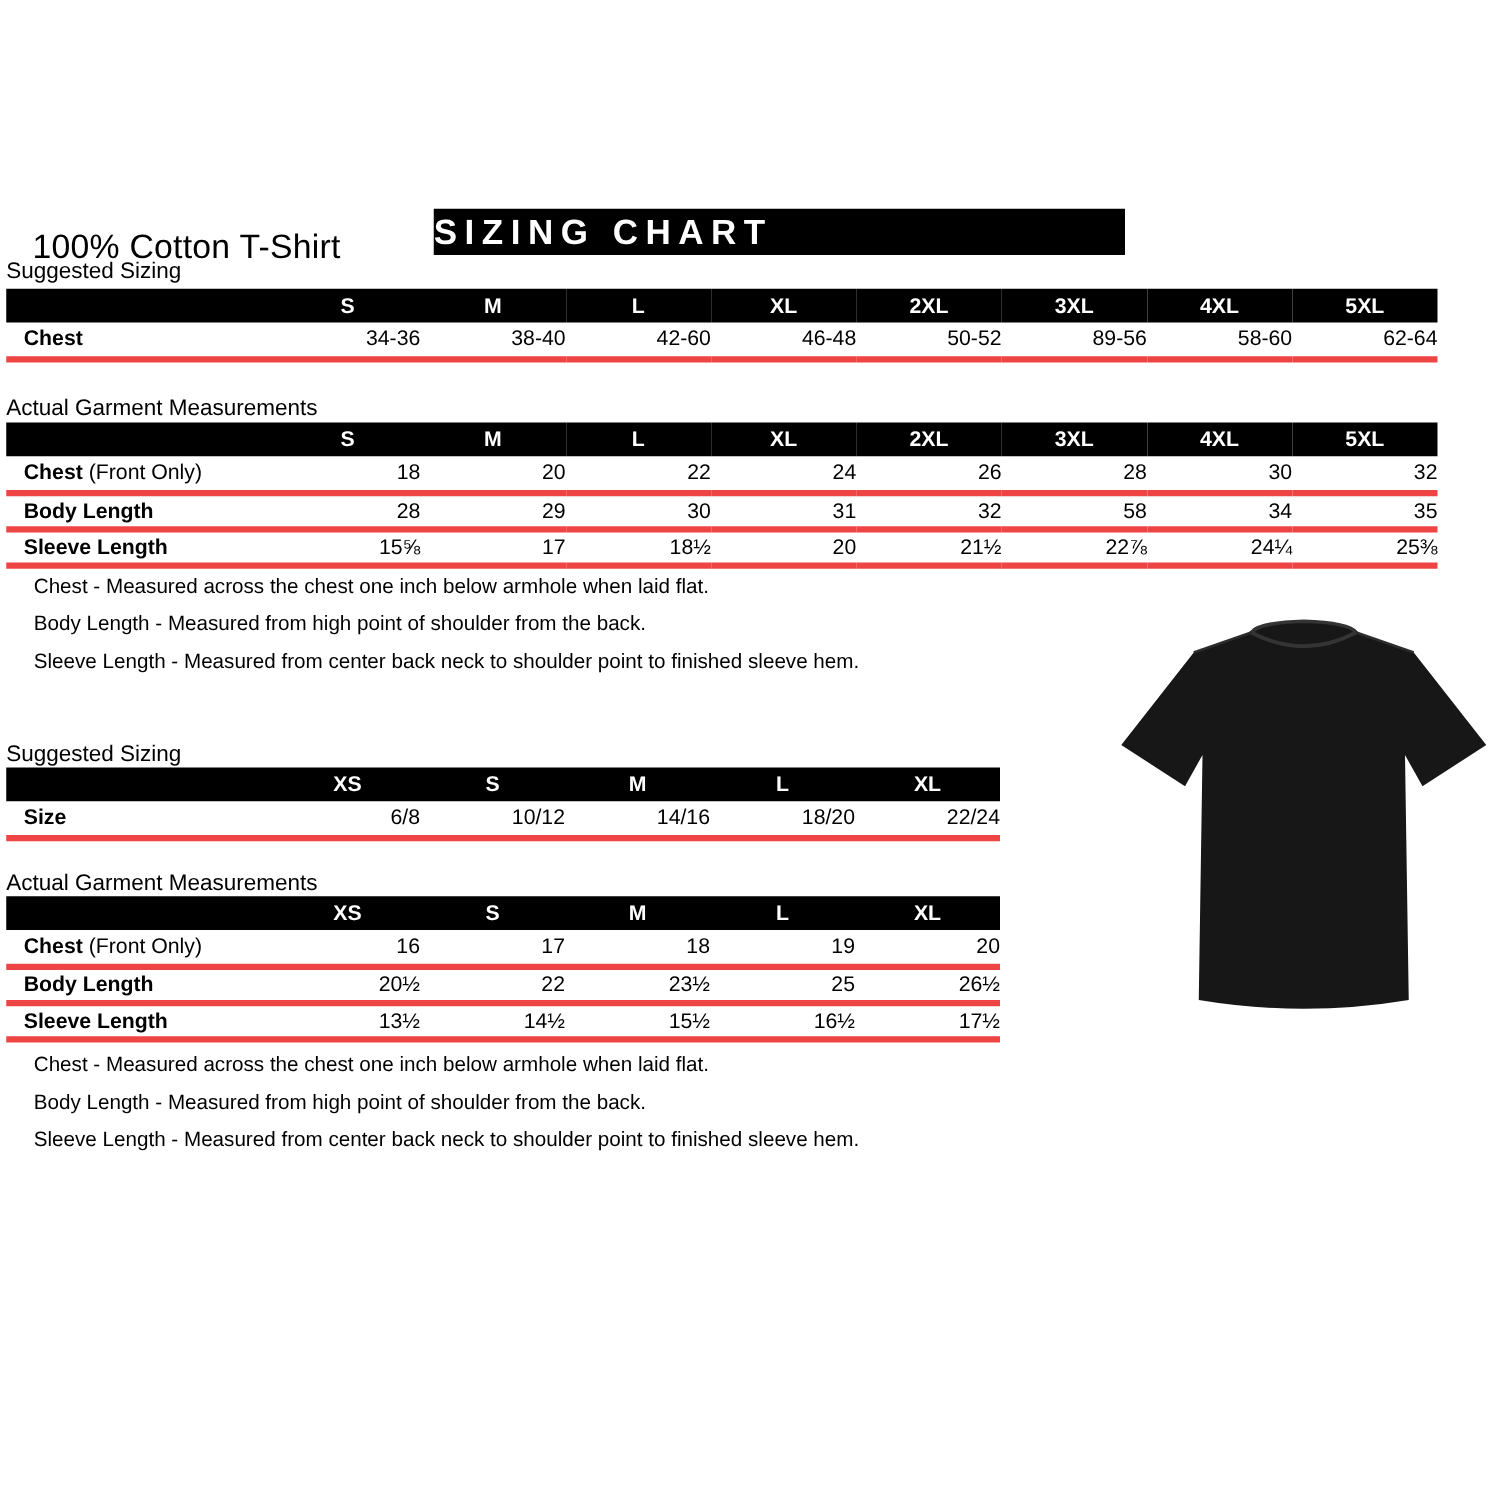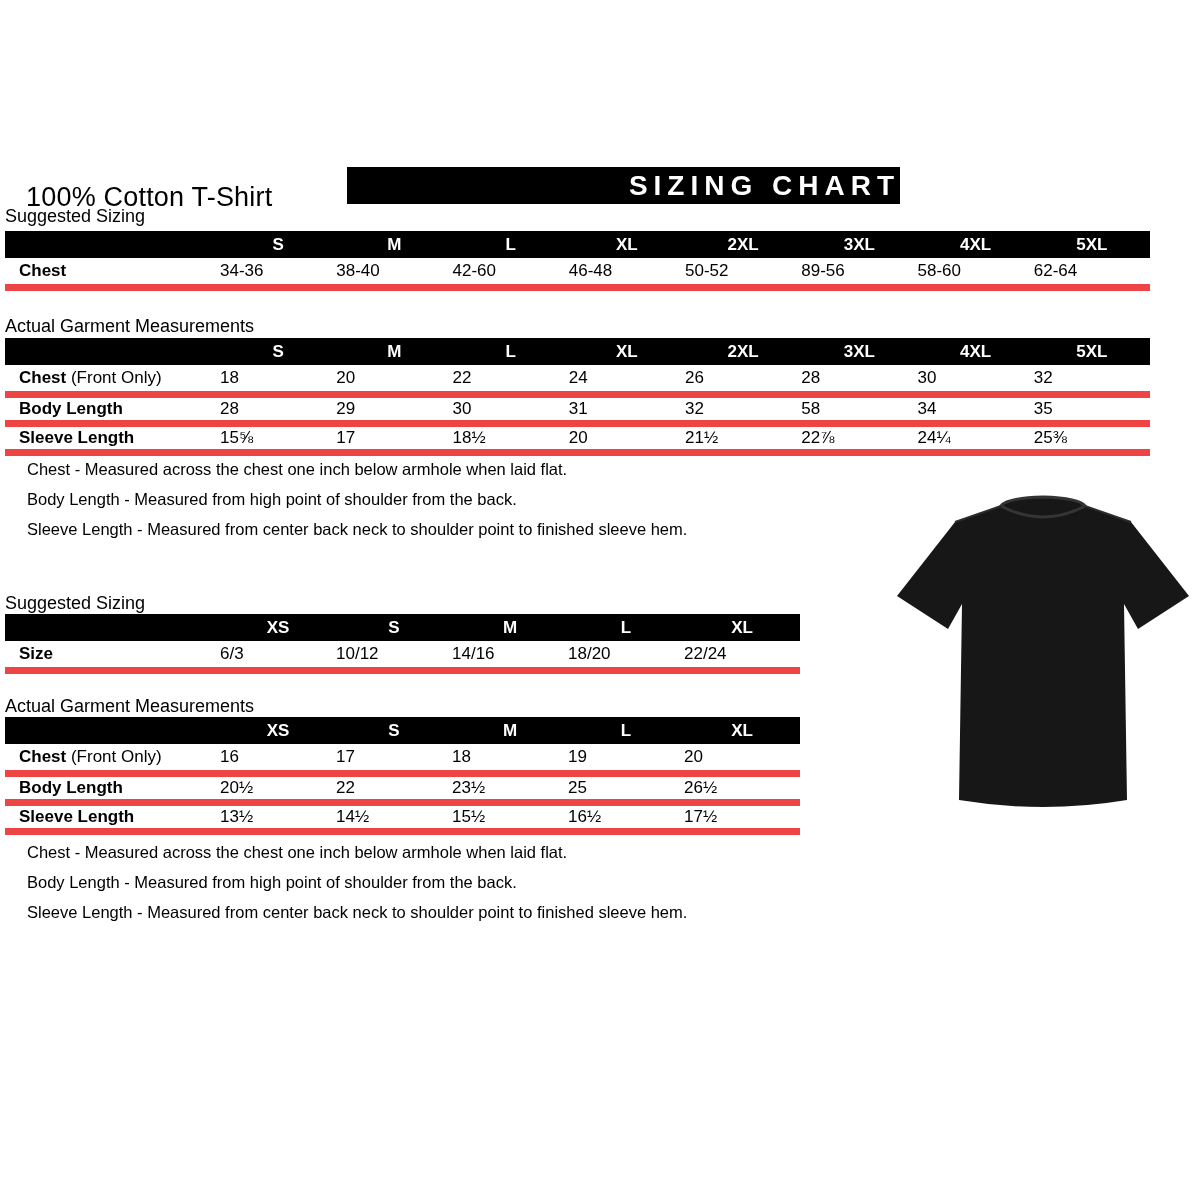--- a/index.html
+++ b/index.html
@@ -11,34 +11,34 @@
   }
   .page { position: relative; width: 1200px; height: 1200px; overflow: hidden; background:#fff; }
   .abs { position: absolute; }
 
   .title-adult { font-size: 27px; font-weight: 400; letter-spacing: 0.2px; }
   .title-youth { font-size: 27px; font-weight: 700; letter-spacing: 0.2px; }
 
   .banner {
     background: #000; color: #fff;
     font-weight: 700; font-size: 28px; letter-spacing: 6px;
-    text-align: right; line-height: 37px; height: 37px;
+    text-align: left; line-height: 37px; height: 37px;
   }
 
   .section-label { font-size: 18px; font-weight: 400; }
 
   table.chart { border-collapse: collapse; table-layout: fixed; }
   table.chart th {
     background: #000; color: #fff;
     font-size: 17px; font-weight: 700;
     text-align: center; padding: 0;
   }
   table.chart thead tr { height: 27px; }
-  table.chart tbody tr { height: 29px; border-bottom: 7px solid #ef4444; }
-  table.chart td { font-size: 17px; text-align: left; padding: 0; }
+  table.chart tbody tr { height: 29px; border-bottom: 5px solid #ef4444; }
+  table.chart td { font-size: 17px; text-align: right; padding: 0; }
   table.chart td.rowlabel { text-align: left; padding-left: 14px; }
   table.chart td.rowlabel b { font-weight: 700; }
   table.chart col.labelcol { width: 215px; }
 
   .notes p { font-size: 16.5px; line-height: 18px; margin: 0 0 12px 13px; font-weight: 400; }
 
   .tshirt-wrap { pointer-events: none; }
 </style>
 </head>
 <body>
@@ -179,21 +179,21 @@
           <th>XS</th>
           <th>S</th>
           <th>M</th>
           <th>L</th>
           <th>XL</th>
         </tr>
       </thead>
       <tbody>
         <tr>
           <td class="rowlabel"><b>Size</b></td>
-          <td>6/3</td>
+          <td>6/8</td>
           <td>10/12</td>
           <td>14/16</td>
           <td>18/20</td>
           <td>22/24</td>
         </tr>
       </tbody>
     </table>
 
   <div class="abs section-label" style="left:5px; top:696px;">Actual Garment Measurements</div>
 

